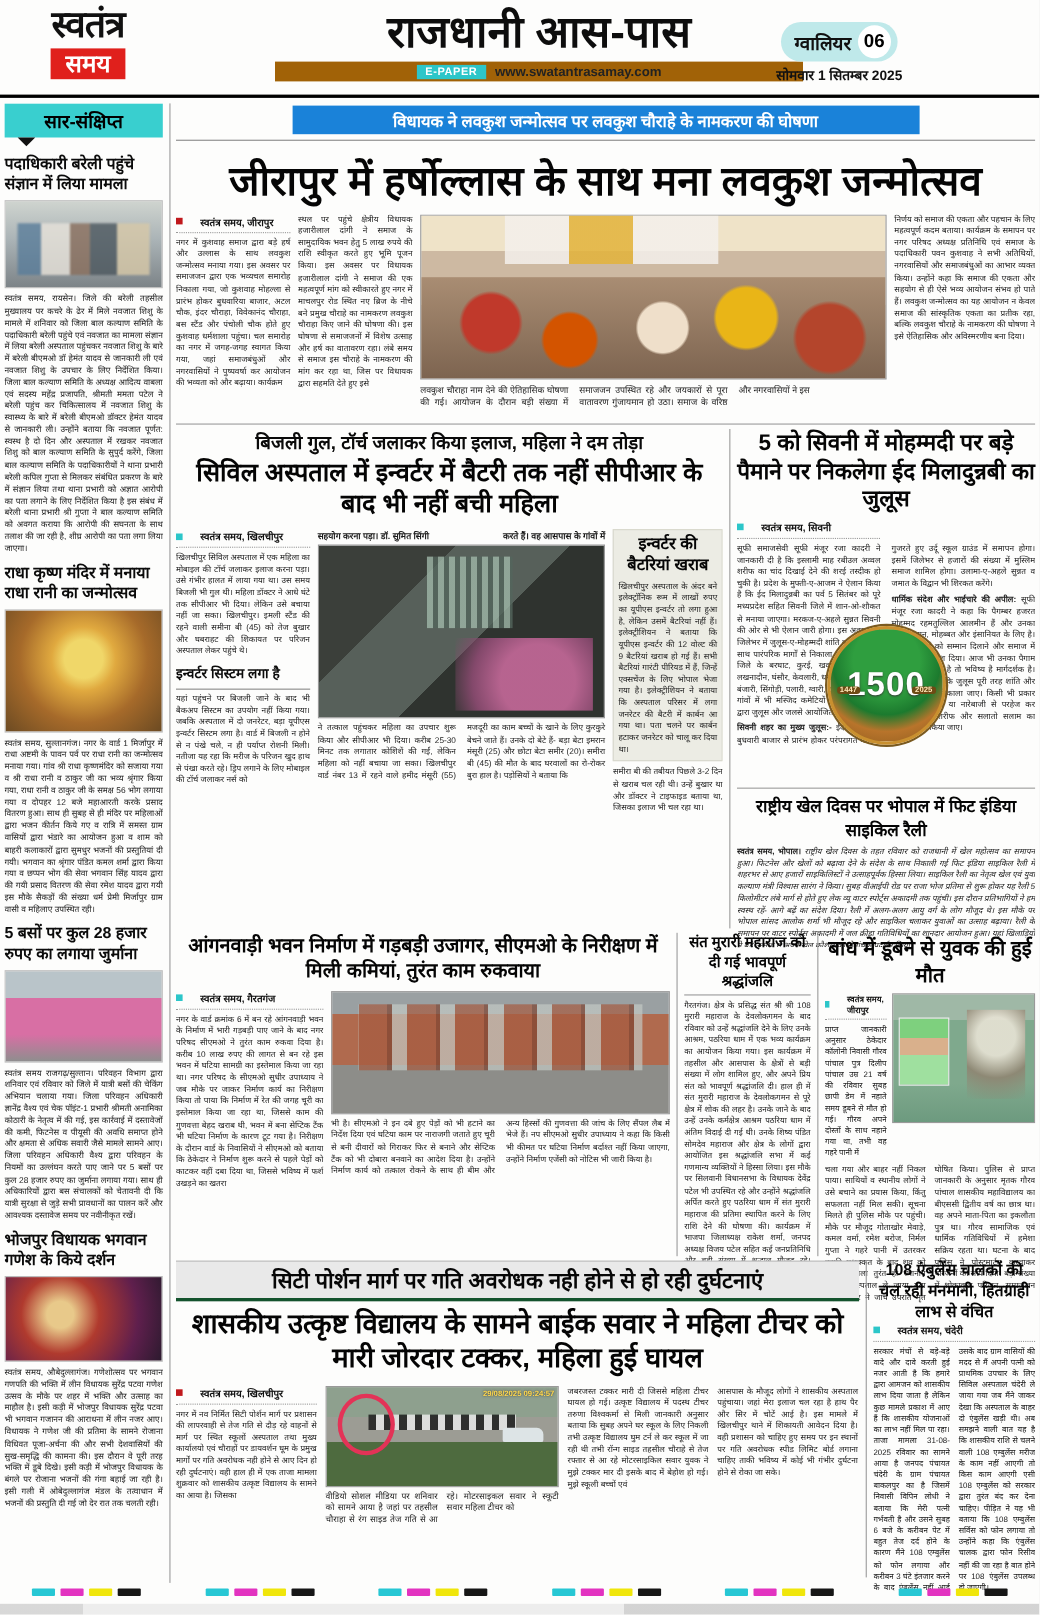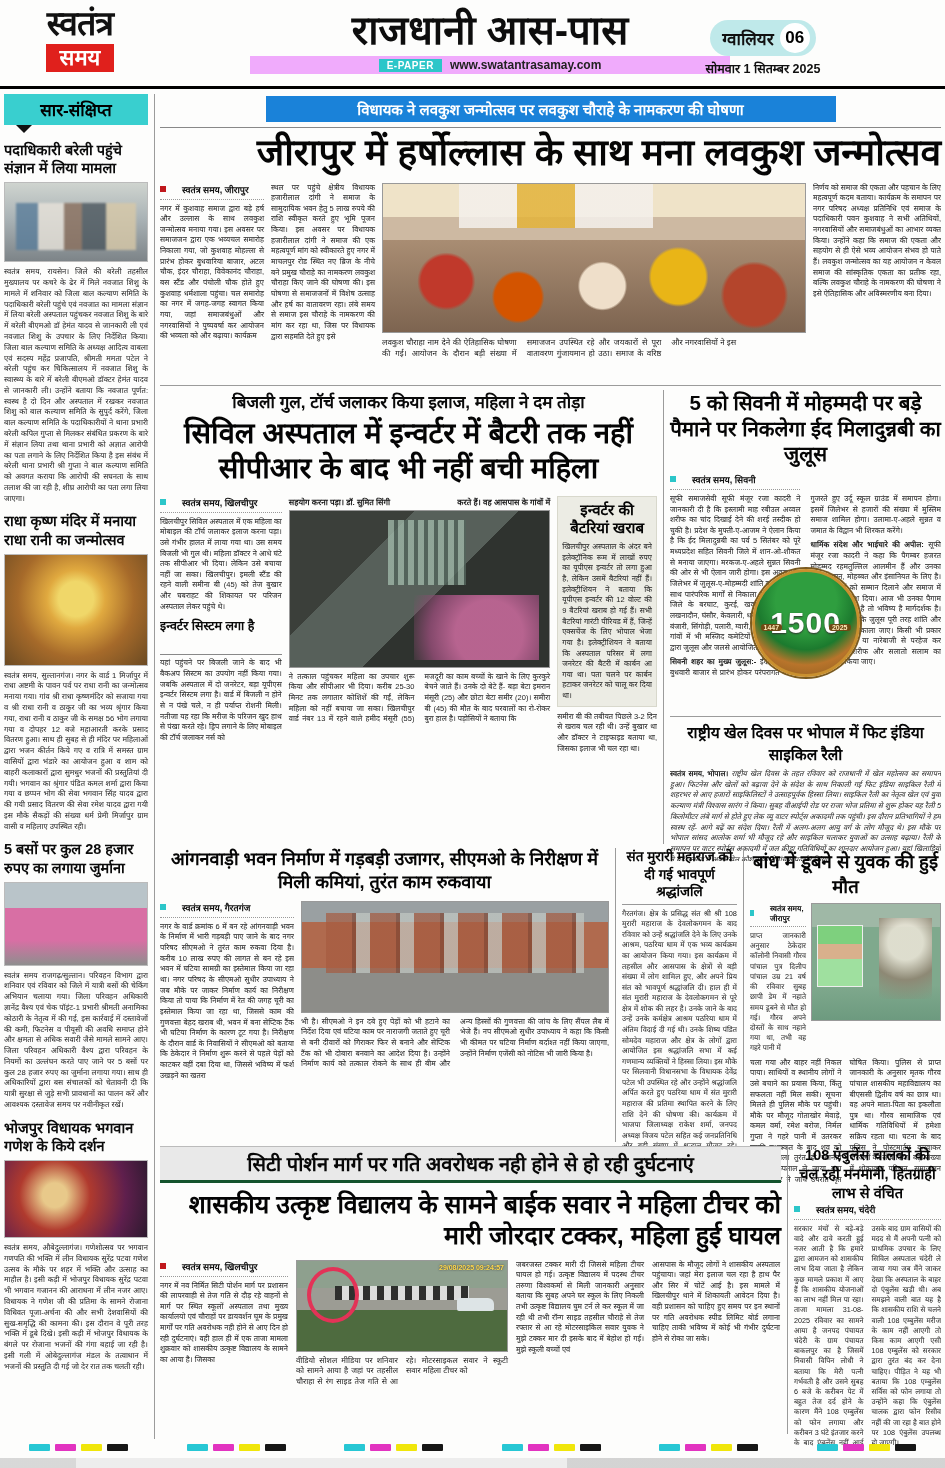--- a/index.html
+++ b/index.html
@@ -7,21 +7,21 @@
   body { font-family:"Liberation Sans", sans-serif; color:#1a1a1a; }
   .page { position:relative; width:945px; height:1468px; background:#fdfdfc; margin:0 auto; overflow:hidden; }
 
   
   .masthead { position:absolute; left:0; top:0; width:850px; height:86px;text-decoration:underline; }
   .logo { position:absolute; left:10px; top:6px; width:140px; text-align:center; }
   .logo-top { font-size:34px; font-weight:800; letter-spacing:-1px; color:#111; line-height:1.05; }
   .logo-bottom { display:inline-block; margin-top:2px; background:#e0201c; color:#fff; font-size:22px; font-weight:800; padding:0 14px; line-height:28px; }
   .mast-center { position:absolute; left:240px; top:8px; width:500px; text-align:center; }
   .section-title { font-size:40px; font-weight:800; color:#0d0d0d; line-height:1.1; }
-  .epaper-strip { margin:4px auto 0; width:480px; height:18px; background:#f0abfc; display:flex; align-items:center; justify-content:center; gap:8px; }
+  .epaper-strip { margin:4px auto 0; width:480px; height:18px; background:#a16207; display:flex; align-items:center; justify-content:center; gap:8px; }
   .epaper-badge { background:#2cc6c9; color:#fff; font-size:10px; font-weight:700; padding:1px 8px; letter-spacing:.5px; }
   .website { font-size:12px; font-weight:700; color:#222; }
   .mast-right { position:absolute; right:12px; top:20px; width:150px; text-align:center; }
   .edition-pill { display:inline-flex; align-items:center; gap:6px; background:#bfe9ea; border-radius:18px; padding:3px 6px 3px 12px; }
   .edition-name { font-size:17px; font-weight:800; color:#111; }
   .page-circle { background:#fff; border-radius:50%; width:30px; height:30px; line-height:30px; font-size:17px; font-weight:800; color:#000; }
   .date-line { margin-top:4px; font-size:12.5px; font-weight:800; color:#111; }
   .mast-rule { position:absolute; left:0; top:86px; width:945px; height:3px; background:#000; }
 
   
@@ -40,43 +40,43 @@
 
   
   .byline { display:flex; align-items:center; gap:16px; font-size:9px; font-weight:800; color:#111; padding-bottom:3px; border-bottom:1px dotted #999; margin-bottom:4px; }
   .bullet { width:6px; height:6px; display:inline-block; }
   .bullet.red { background:#c0181c; } .bullet.cyan { background:#2cc6c9; }
   .body-txt { font-size:7.5px; line-height:1.42; text-align:justify; color:#222; }
 
   
   .lead { position:absolute; left:160px; top:92px; width:781px; height:294px; border-bottom:1px solid #9b9b9b; }
   .lead-banner { width:570px; margin:4px auto 0; background:#1a82d9; color:#fff; font-size:15px; font-weight:800; text-align:center; padding:3px 6px; }
-  .lead-h { border-top:1px solid #888; margin-top:5px; padding-top:4px; font-size:37px; font-weight:800; text-align:right; line-height:1.15; color:#050505; }
+  .lead-h { border-top:1px solid #888; margin-top:5px; padding-top:16px; font-size:37px; font-weight:800; text-align:center; line-height:1.15; color:#050505; }
   .lead-row { display:flex; gap:7px; margin-top:8px; height:192px; overflow:hidden; }
   .lead-c1 { width:104px; } .lead-c2 { width:104px; } .lead-c4 { width:128px; }
   .lead-photo-wrap { width:424px; }
   .lead-photo { height:150px; border:1px solid #999; background:
       linear-gradient(180deg,#efe3c8 0 22%, #cdb9a2 22% 55%, #b49a84 55% 100%); position:relative; overflow:hidden; }
   .lead-photo:before { content:""; position:absolute; left:18%; top:0; width:46%; height:30%; background:linear-gradient(90deg,#f4f0ec 0 30%, #e3b33a 30% 60%, #f4f0ec 60%); opacity:.85; }
   .lead-photo:after { content:""; position:absolute; left:0; top:38%; width:100%; height:62%;
       background:radial-gradient(circle at 15% 45%, #c0392b 0 7%, transparent 8%),
                  radial-gradient(circle at 32% 62%, #d35400 0 8%, transparent 9%),
                  radial-gradient(circle at 52% 50%, #efdfca 0 10%, transparent 11%),
                  radial-gradient(circle at 70% 40%, #e9b517 0 9%, transparent 10%),
                  radial-gradient(circle at 88% 60%, #b4452c 0 8%, transparent 9%),
                  linear-gradient(180deg,#a98d73 0,#7d6450 100%); }
   .lead-caption { margin-top:4px; font-size:8px; line-height:1.4; text-align:justify; columns:3; column-gap:10px; color:#1c1c1c; }
 
   
   .hospital { position:absolute; left:160px; top:390px; width:504px; height:454px; border-right:1px solid #9b9b9b; padding-right:6px; }
   .kicker { text-align:center; font-size:17px; font-weight:800; color:#0a0a0a; }
-  .hosp-h { text-align:center; font-size:29px; font-weight:800; line-height:1.2; color:#040404; margin-top:3px; }
+  .hosp-h { text-align:center; font-size:23px; font-weight:800; line-height:1.2; color:#040404; margin-top:3px; }
   .hosp-row { display:flex; gap:7px; margin-top:10px; height:330px; overflow:hidden; }
   .hosp-c1 { width:122px; }
-  .subhead { font-size:12.5px; font-weight:800; border-bottom:1px solid #888; margin:5px 0 3px; padding-bottom:20px; color:#0a0a0a; }
+  .subhead { font-size:12.5px; font-weight:800; border-bottom:1px solid #888; margin:5px 0 3px; padding-bottom:6px; color:#0a0a0a; }
   .hosp-mid { width:262px; }
   .contline { display:flex; justify-content:space-between; font-size:8px; font-weight:700; margin-bottom:3px; }
   .hosp-photo { height:158px; border:1px solid #999; background:
       linear-gradient(135deg,#3b3f3a 0 30%, #57605a 30% 55%, #2f332f 55% 100%); position:relative; overflow:hidden; }
   .hosp-photo:before { content:""; position:absolute; left:38%; top:6%; width:30%; height:42%; background:repeating-linear-gradient(90deg,#9fb7a8 0 6px, #53655c 6px 10px); opacity:.8; }
   .hosp-photo:after { content:""; position:absolute; right:4%; bottom:4%; width:48%; height:42%; background:radial-gradient(circle at 60% 60%, #c6699a 0 40%, #8d4b72 70%, transparent 100%); opacity:.9; }
   .hosp-under { margin-top:4px; columns:2; column-gap:10px; }
   .hosp-c3 { width:100px; }
   .inverter-box { background:#ececе4; background:#ecece4; padding:4px; border:1px solid #d8d8cc; }
   .inverter-title { font-size:15px; font-weight:800; text-align:center; line-height:1.25; margin-bottom:4px; color:#050505; }
@@ -122,21 +122,21 @@
   .drown-c1 { width:56px; font-size:7.2px; }
   .drown-photo { width:130px; height:118px; border:1px solid #999; background:
       linear-gradient(180deg,#9fb8a6 0 20%, #7fa98d 20% 70%, #6d9a7f 100%); position:relative; overflow:hidden; }
   .drown-photo:before { content:""; position:absolute; left:4%; top:18%; width:34%; height:52%; background:linear-gradient(180deg,#7ed07e 0 30%, #d9b08c 30% 55%, #9fe09f 55% 100%); border:1px solid #eee; }
   .drown-photo:after { content:""; position:absolute; right:6%; top:12%; width:42%; height:70%; background:radial-gradient(circle at 50% 30%, #e8e3d5 0 28%, #8f8572 60%, transparent 100%); opacity:.9; }
   .drown-under { margin-top:4px; columns:2; column-gap:8px; height:138px; overflow:hidden; }
 
   
   .accident { position:absolute; left:160px; top:1146px; width:628px; height:288px; border-right:1px solid #9b9b9b; padding-right:6px; }
   .acc-kicker { background:#e9e9e9; border-top:1px solid #bbb; border-bottom:3px solid #14532d; text-align:center; font-size:20px; font-weight:800; padding:3px 0; color:#070707; }
-  .acc-h { text-align:right; font-size:25px; font-weight:800; line-height:1.25; margin-top:6px; color:#040404; }
+  .acc-h { text-align:center; font-size:25px; font-weight:800; line-height:1.25; margin-top:6px; color:#040404; }
   .acc-row { display:flex; gap:8px; margin-top:8px; height:168px; overflow:hidden; }
   .acc-c1 { width:128px; } .acc-c3 { width:128px; } .acc-c4 { width:128px; }
   .acc-photo-wrap { width:212px; }
   .acc-photo { height:92px; border:1px solid #999; position:relative; overflow:hidden; background:
       linear-gradient(180deg,#8ea08e 0 30%, #9c9c94 30% 55%, #4e6b3f 55% 100%); }
   .acc-photo:before { content:""; position:absolute; left:18%; top:28%; width:64%; height:16%; background:repeating-linear-gradient(90deg,#1c1c1c 0 7px, #e8e8e8 7px 14px); opacity:.85; }
   .acc-circle { position:absolute; left:10px; top:6px; width:52px; height:56px; border:4px solid #e33357; border-radius:50%; }
   .acc-ts { position:absolute; right:3px; top:3px; font-size:7px; font-weight:700; color:#ffd84d; text-shadow:0 0 2px #333; }
   .acc-car { position:absolute; right:6%; top:42%; width:18%; height:14%; background:#dde4e6; border-radius:3px 6px 2px 2px; }
   .acc-caption { margin-top:4px; font-size:7.8px; line-height:1.4; text-align:justify; columns:2; column-gap:8px; }

